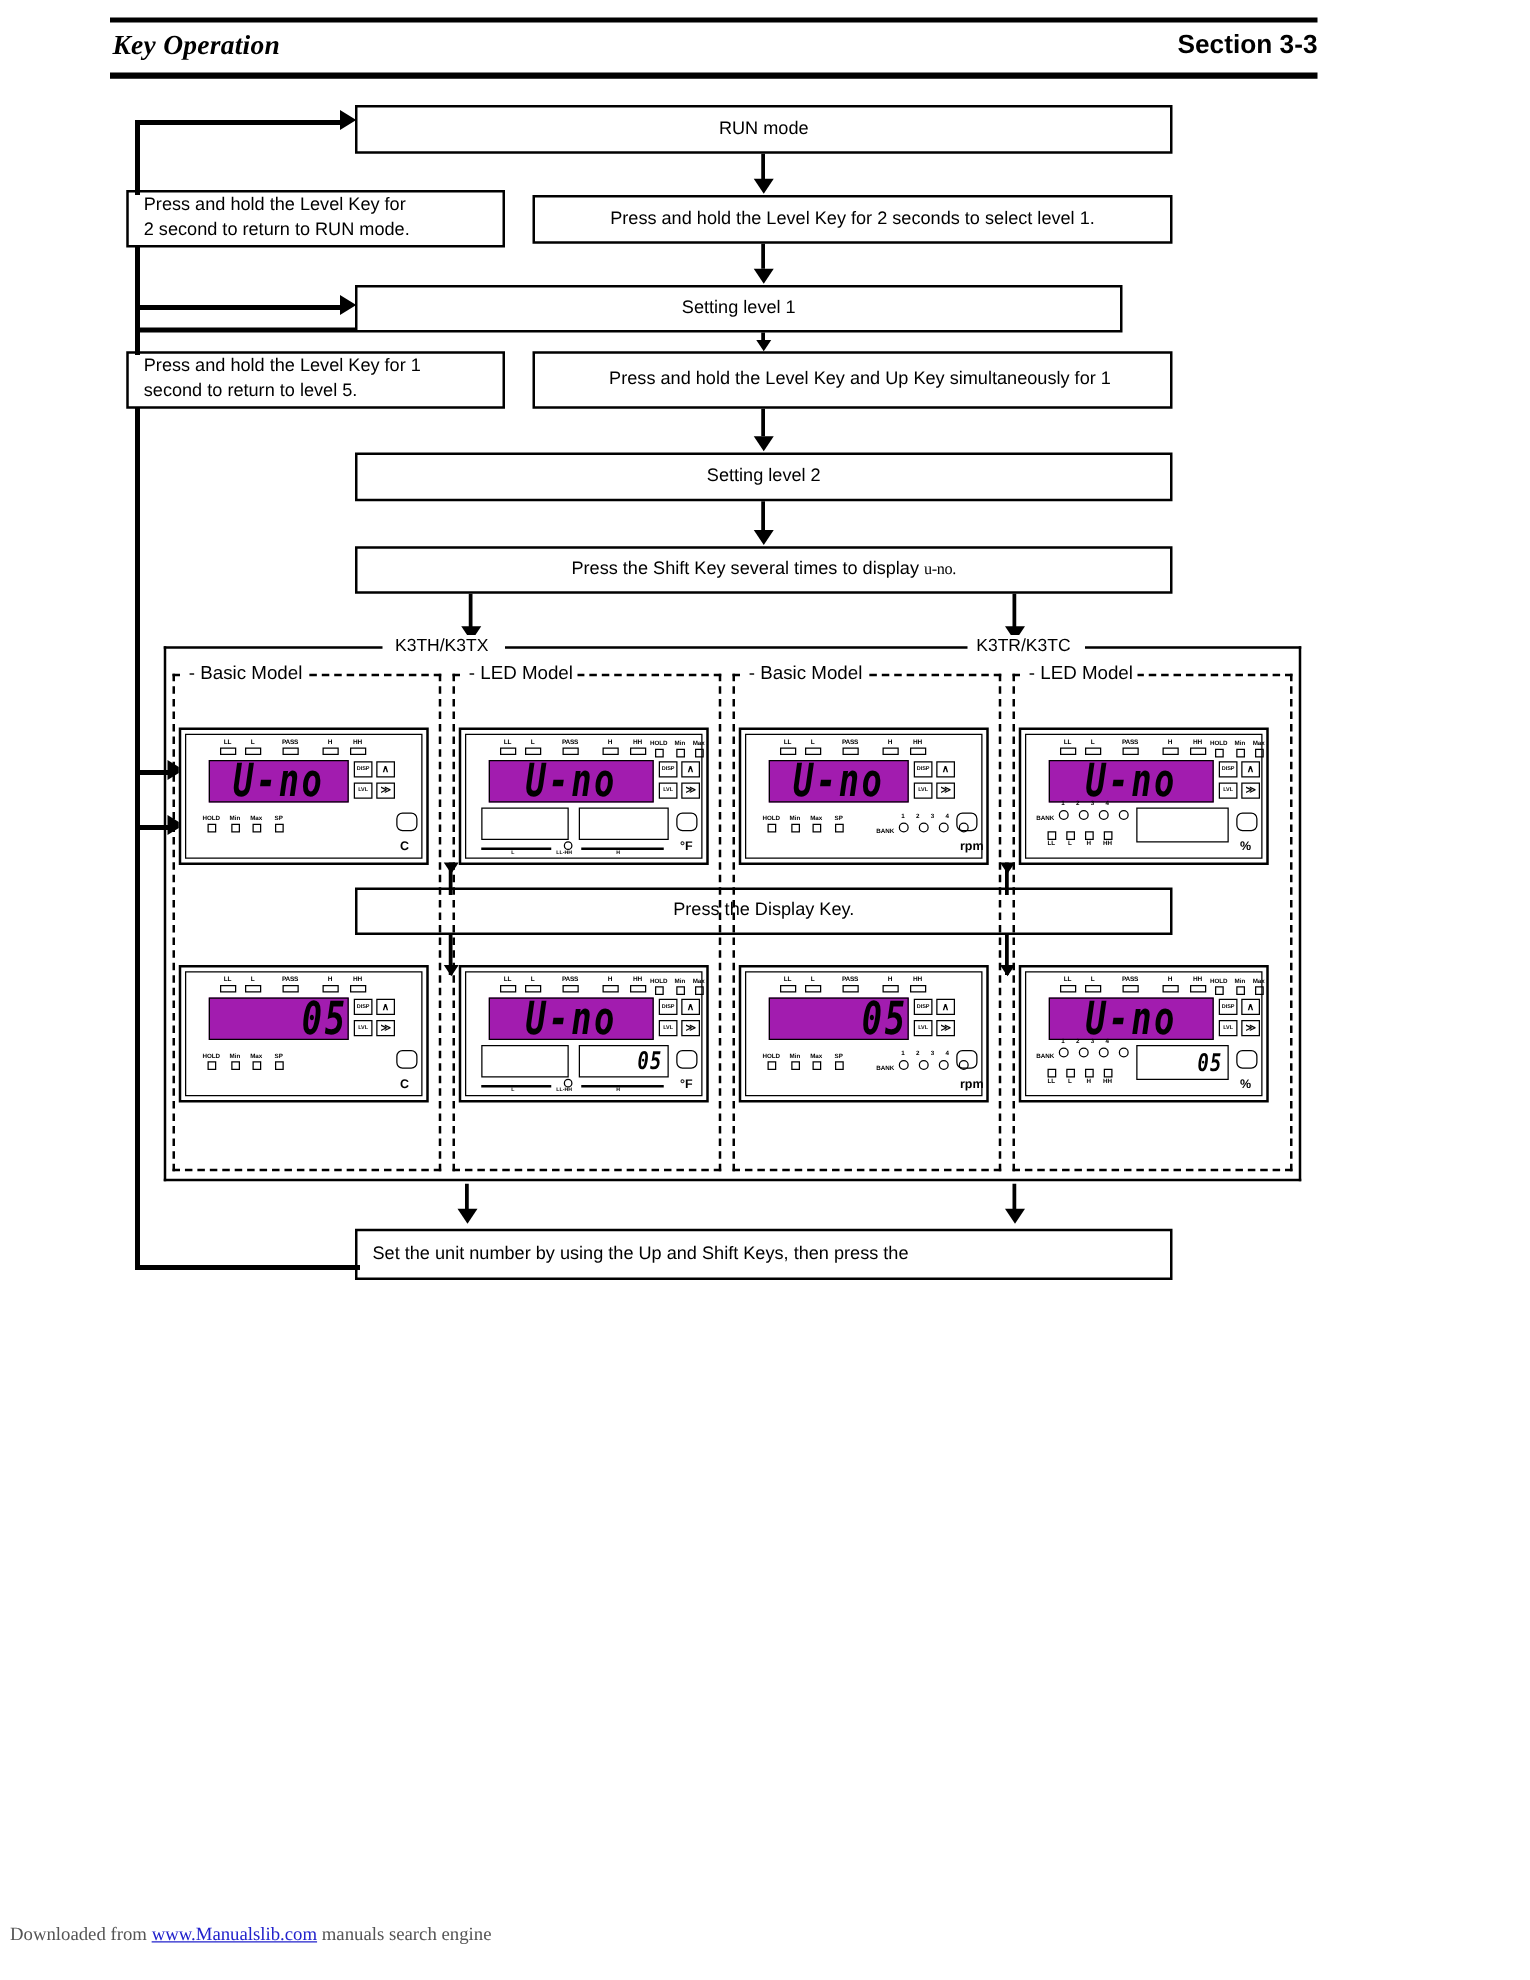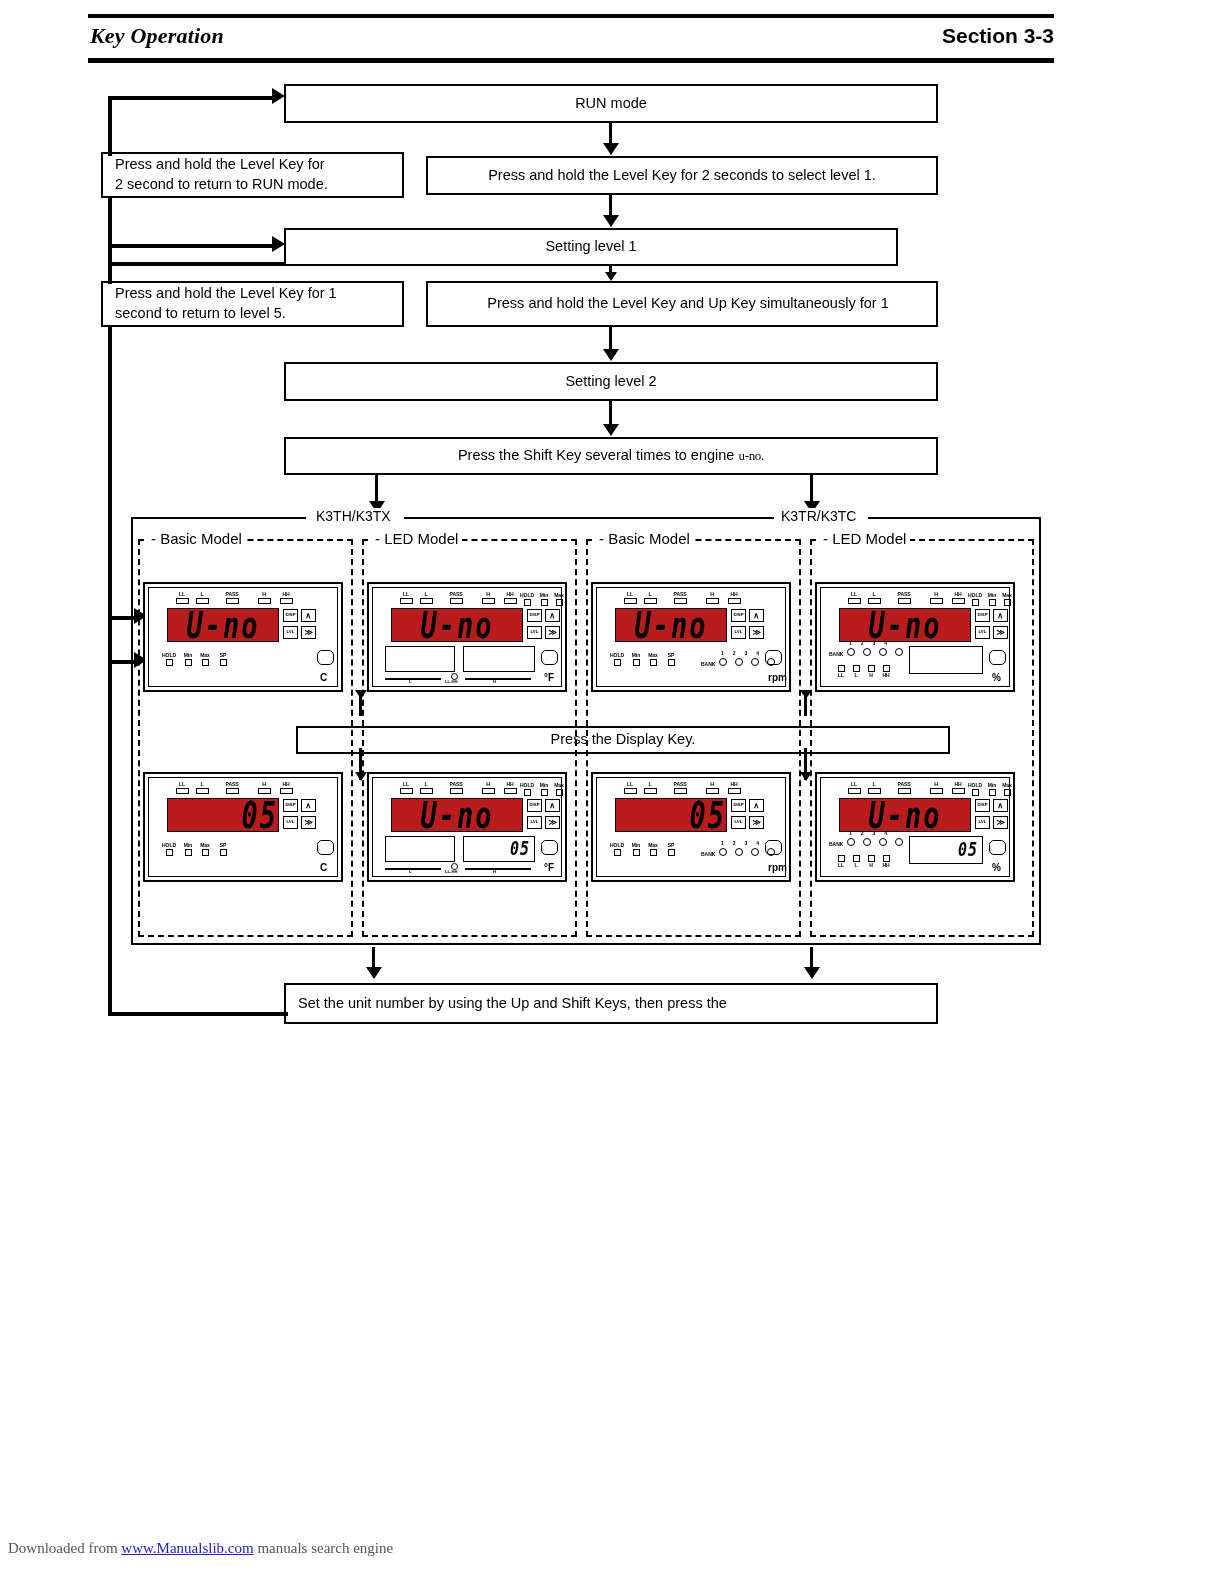--- a/index.html
+++ b/index.html
@@ -41,21 +41,21 @@
   .grp-label{position:absolute;top:-9px;font-size:14px;background:#fff;padding:0 5px;white-space:nowrap;}
 
   
   .dcol{position:absolute;top:22px;height:398px;box-sizing:border-box;
         border:2px dashed #000;}
   .dcol-label{position:absolute;top:13px;font-size:15px;background:#fff;padding:0 4px;white-space:nowrap;}
 
   
   .device{position:absolute;border:2px solid #000;background:#fff;box-sizing:border-box;}
   .device .inner{position:absolute;left:3px;top:3px;right:3px;bottom:3px;border:1px solid #000;}
-  .seg-box{position:absolute;border:1.6px solid #000;background:#b91c1c;box-sizing:border-box;
+  .seg-box{position:absolute;border:1.6px solid #000;background:#a21caf;box-sizing:border-box;
            display:flex;align-items:center;justify-content:center;overflow:hidden;}
   .seg-txt{font-family:"DejaVu Sans Mono",monospace;font-weight:bold;font-style:italic;
            font-size:27px;letter-spacing:2px;transform:scaleY(1.35);}
   .seg-txt.sm{font-size:15px;letter-spacing:1px;transform:scaleY(1.3);}
   .top-ind{position:absolute;font-size:5.2px;font-weight:bold;text-align:center;letter-spacing:-.2px;}
   .top-ind i{display:block;width:11px;height:4px;border:1px solid #000;margin:1px auto 0;font-style:normal;}
   .sq-ind{position:absolute;font-size:5px;font-weight:bold;text-align:center;}
   .sq-ind i{display:block;width:5px;height:5px;border:1px solid #000;margin:1px auto 0;font-style:normal;}
   .btn{position:absolute;width:15px;height:13px;border:1.3px solid #000;box-sizing:border-box;
        display:flex;align-items:center;justify-content:center;font-size:8px;line-height:1;overflow:hidden;}
@@ -118,25 +118,25 @@
     <span class="tspan">Press and hold the Level Key and Up Key simultaneously for 1</span>
   </span>
 </div>
 
 <div class="fbox ctr" style="left:284px;top:362px;width:654px;height:39px;">
   <span>Setting level 2</span>
 </div>
 
 <div class="fbox ctr" style="left:284px;top:437px;width:654px;height:38px;">
   <span>
-    <span>Press the Shift Key several times to engine </span><span class="small-mono">u-no.</span>
+    <span>Press the Shift Key several times to display </span><span class="small-mono">u-no.</span>
   </span>
 </div>
 
-<div class="fbox ctr" style="left:284px;top:726px;width:654px;height:28px;margin-left:12px;">
+<div class="fbox ctr" style="left:284px;top:710px;width:654px;height:38px;">
   <span>Press the Display Key.</span>
 </div>
 
 <div class="fbox lft" style="left:284px;top:983px;width:654px;height:41px;">
   <span>
     <span class="tspan">Set the unit number by using the Up and Shift Keys, then press the</span>
   </span>
 </div>
 
 <div class="vline" style="left:609px;top:123px;height:22px;"></div>

